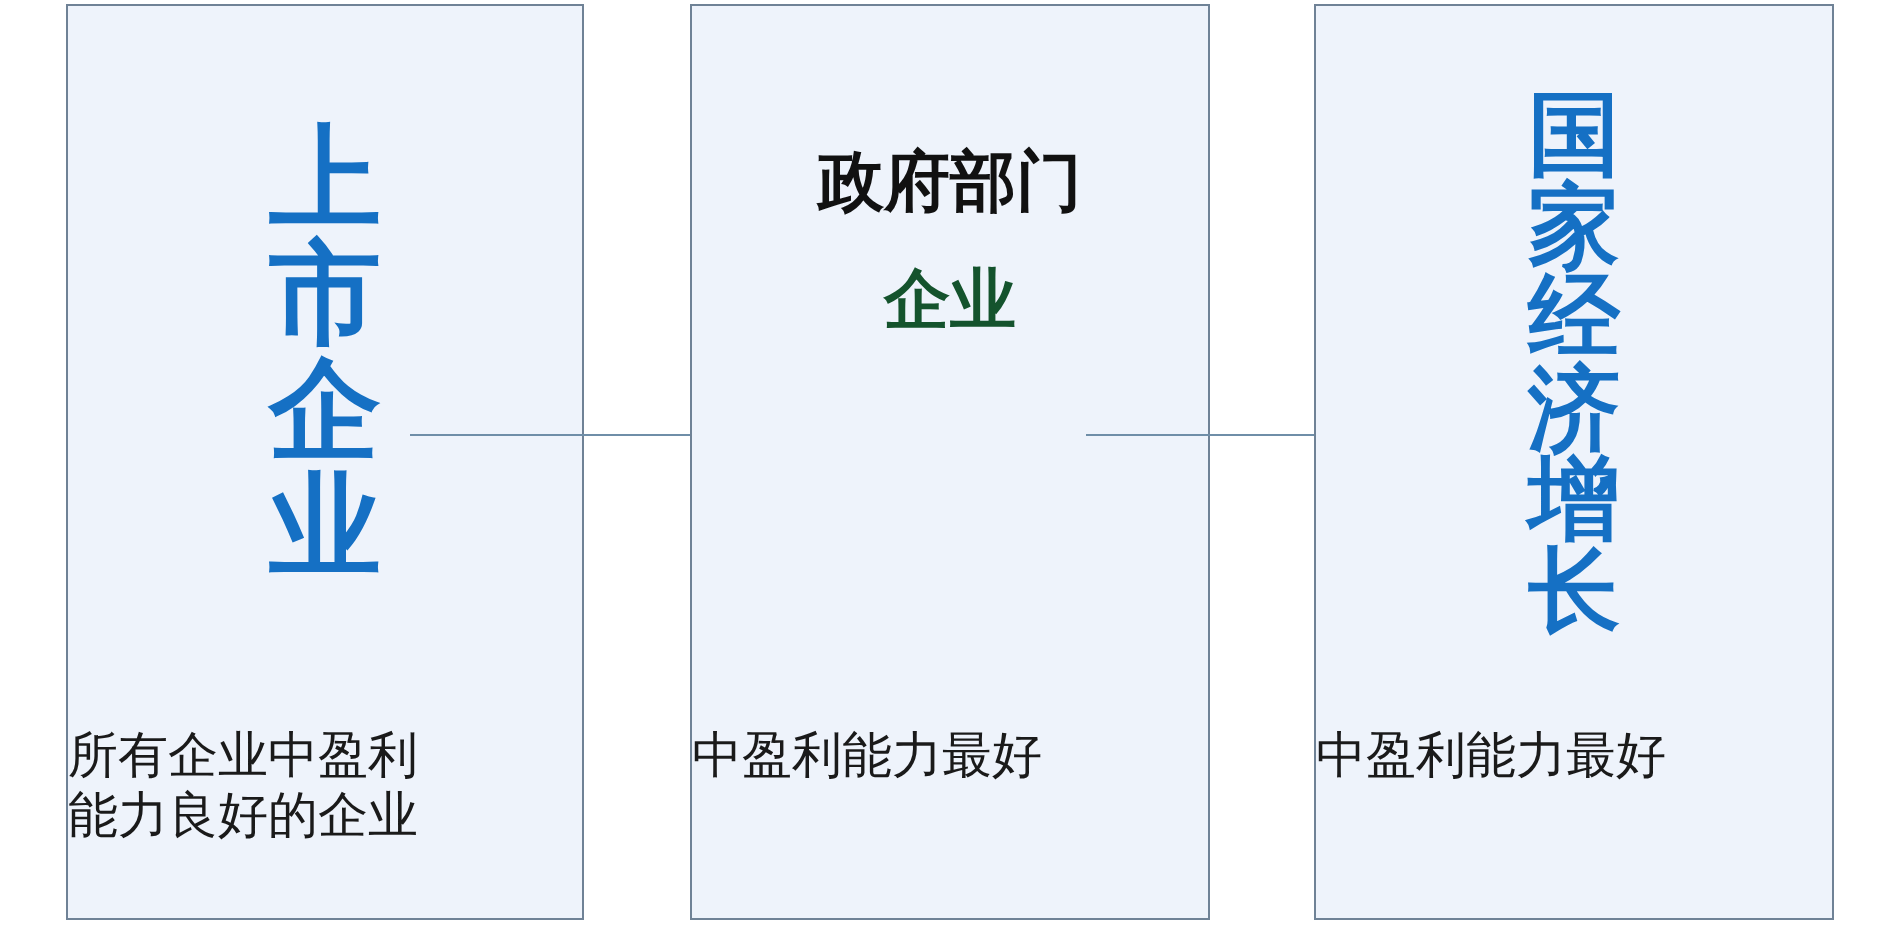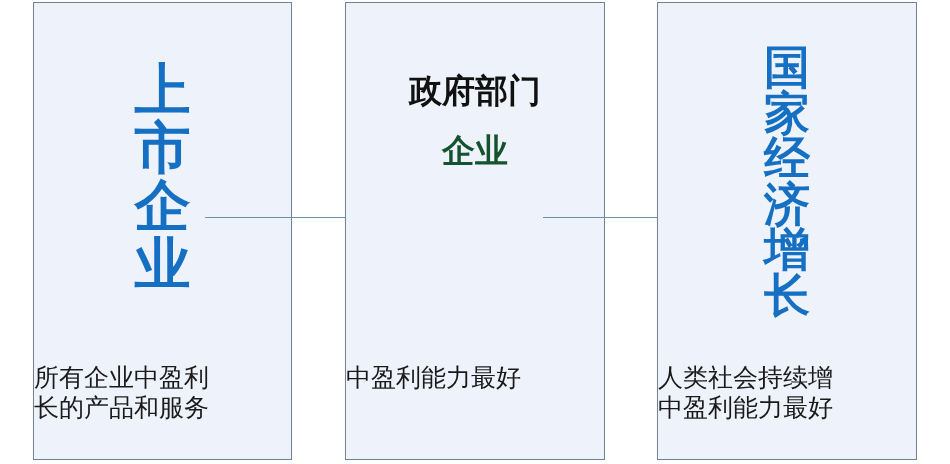--- a/index.html
+++ b/index.html
@@ -32,21 +32,21 @@
 
 <div class="panel" id="p1">
   <div class="vtitle">
     <span>上</span>
     <span>市</span>
     <span>企</span>
     <span>业</span>
   </div>
   <div class="desc">
     <div>所有企业中盈利</div>
-    <div>长的产品和服务</div>
+    <div>能力良好的企业</div>
   </div>
 </div>
 
 <div class="arrow" id="a1"></div>
 
 <div class="panel" id="p2">
   <div class="list">
     <div>政府部门</div>
     <div class="hl">企业</div>
   </div>
@@ -60,16 +60,15 @@
 <div class="panel" id="p3">
   <div class="vtitle">
     <span>国</span>
     <span>家</span>
     <span>经</span>
     <span>济</span>
     <span>增</span>
     <span>长</span>
   </div>
   <div class="desc">
-    <div>人类社会持续增</div>
     <div>中盈利能力最好</div>
   </div>
 </div>
 
 </body></html>

